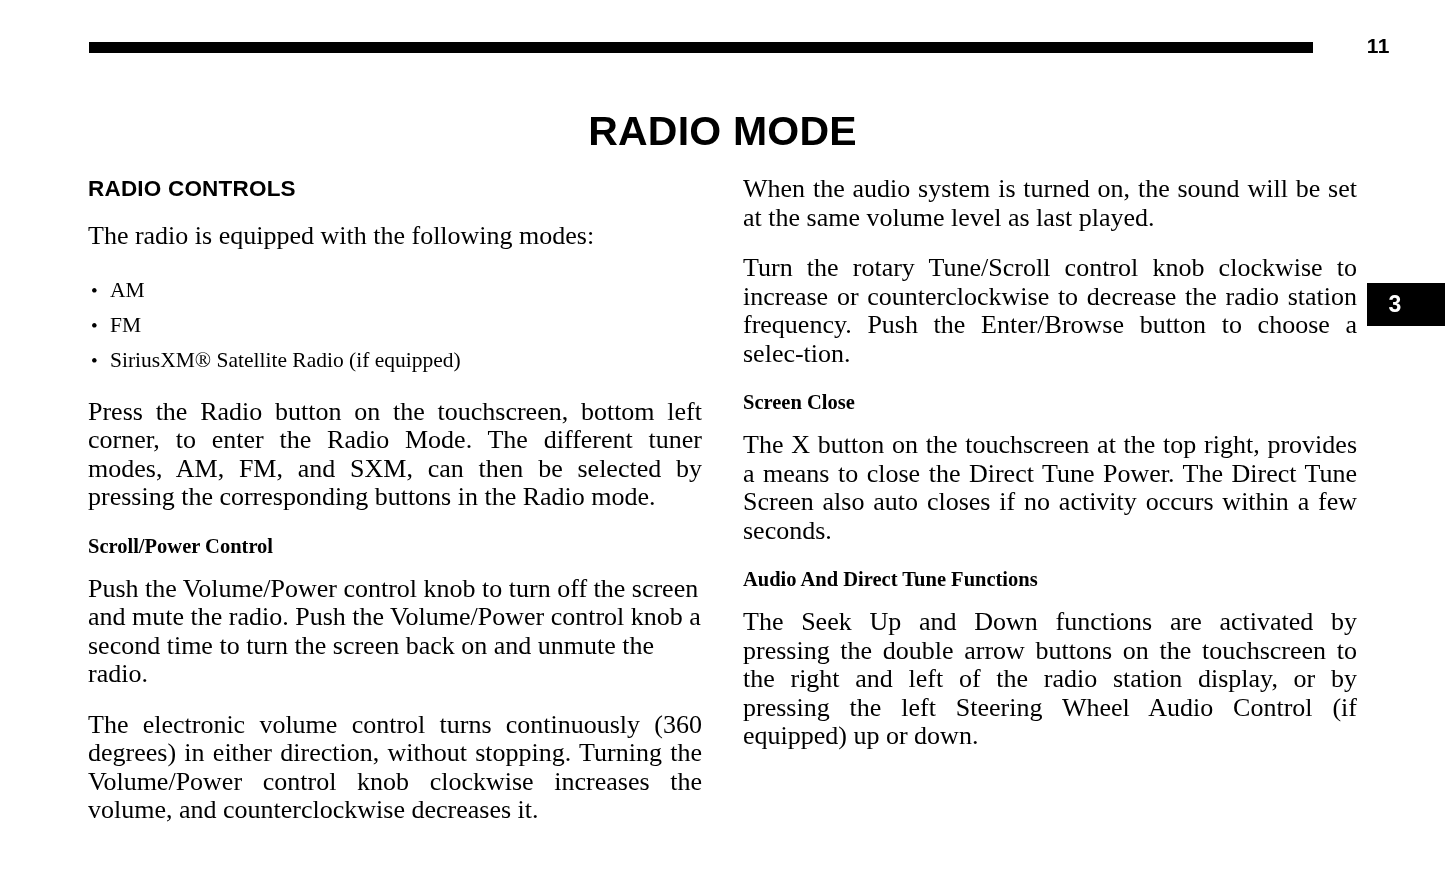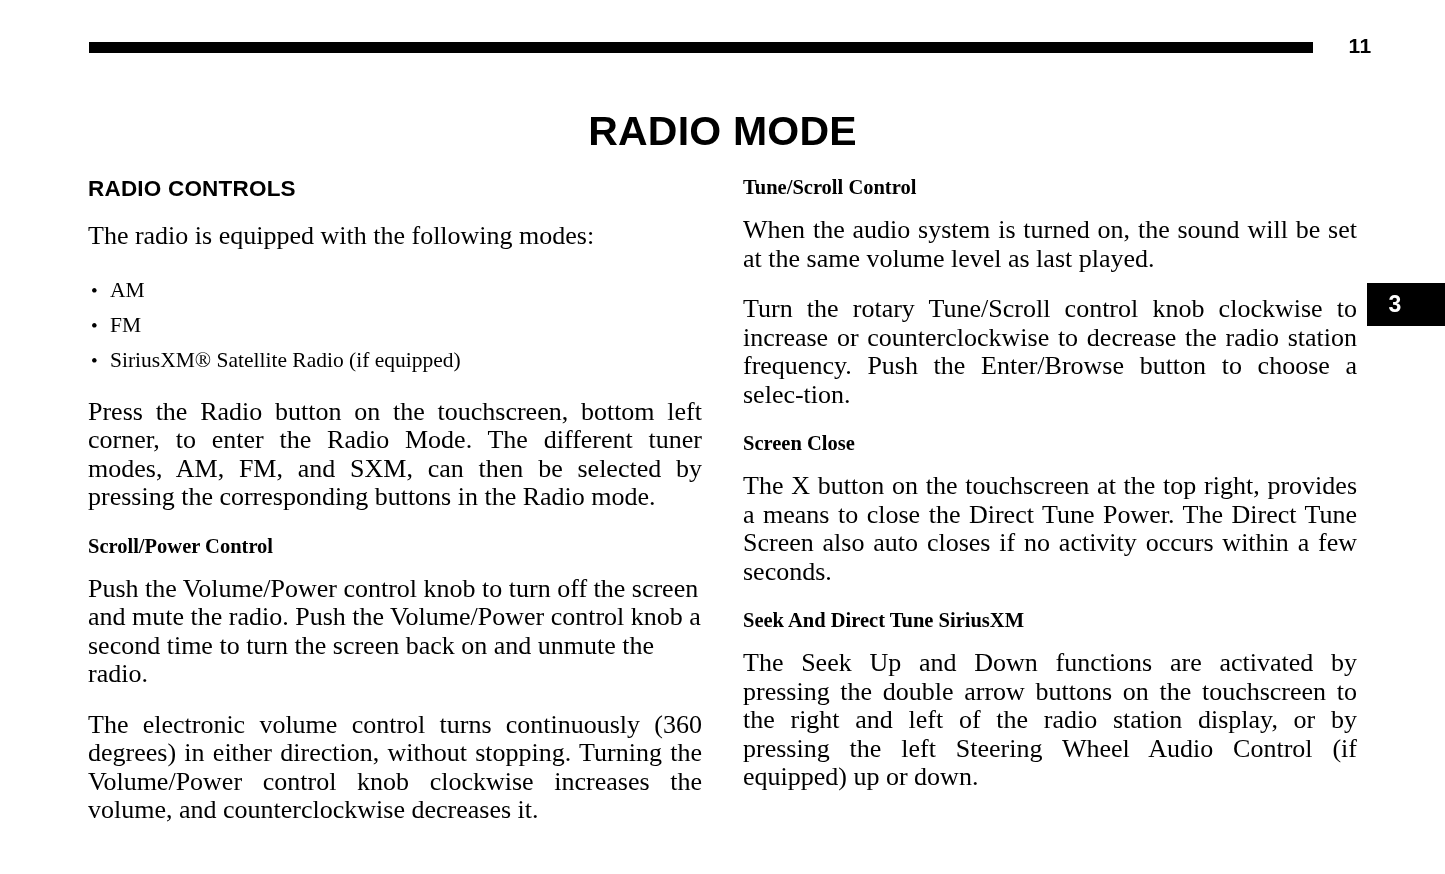--- a/index.html
+++ b/index.html
@@ -35,21 +35,21 @@
     position: absolute;
     left: 1330px;
     top: 33px;
     width: 60px;
     font-family: "Liberation Sans", sans-serif;
     font-weight: bold;
     font-size: 21px;
     line-height: 25px;
     letter-spacing: 0.5px;
     color: #000000;
-    text-align: center;
+    text-align: right;
   }
 
   
   .page-title {
     position: absolute;
     left: 0;
     top: 76px;
     width: 1445px;
     text-align: center;
     font-family: "Liberation Sans", sans-serif;
@@ -188,29 +188,28 @@
     <div class="h-serif">Scroll/Power Control</div>
 
     <p class="body flush">Push the Volume/Power control knob to turn off the screen and mute the radio. Push the Volume/Power control knob a second time to turn the screen back on and unmute the radio.</p>
 
     <p class="body">The electronic volume control turns continuously (360 degrees) in either direction, without stopping. Turning the Volume/Power control knob clockwise increases the volume, and counterclockwise decreases it.</p>
 
   </div>
 
   <div class="column column-right">
 
-    <div class="h-serif">Tune/Scroll Control</div>
 
     <p class="body">When the audio system is turned on, the sound will be set at the same volume level as last played.</p>
 
     <p class="body">Turn the rotary Tune/Scroll control knob clockwise to increase or counterclockwise to decrease the radio station frequency. Push the Enter/Browse button to choose a selec-tion.</p>
 
     <div class="h-serif">Screen Close</div>
 
     <p class="body">The X button on the touchscreen at the top right, provides a means to close the Direct Tune Power. The Direct Tune Screen also auto closes if no activity occurs within a few seconds.</p>
 
-    <div class="h-serif">Seek And Direct Tune SiriusXM</div>
+    <div class="h-serif">Audio And Direct Tune Functions</div>
 
     <p class="body">The Seek Up and Down functions are activated by pressing the double arrow buttons on the touchscreen to the right and left of the radio station display, or by pressing the left Steering Wheel Audio Control (if equipped) up or down.</p>
 
   </div>
 
 </div>
 
 </body></html>

